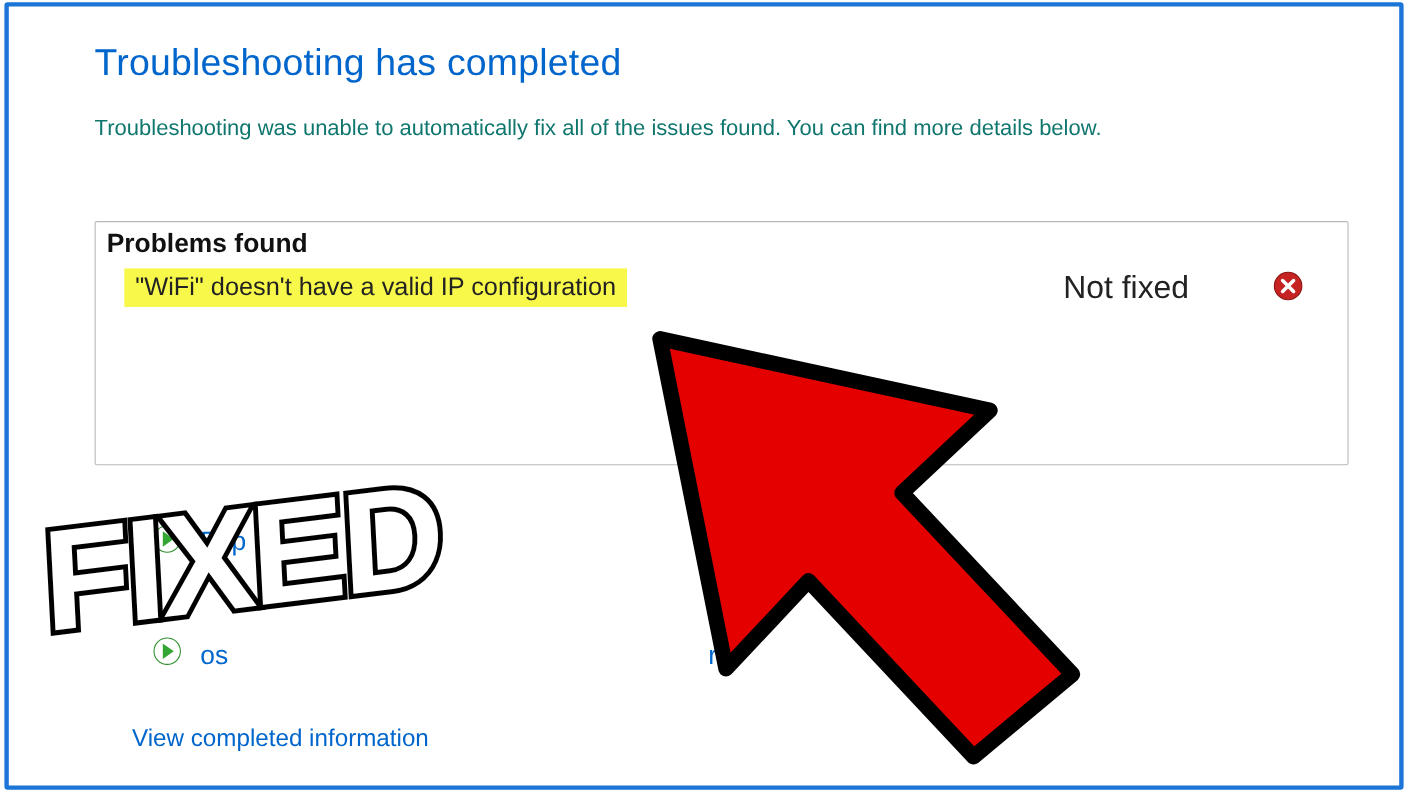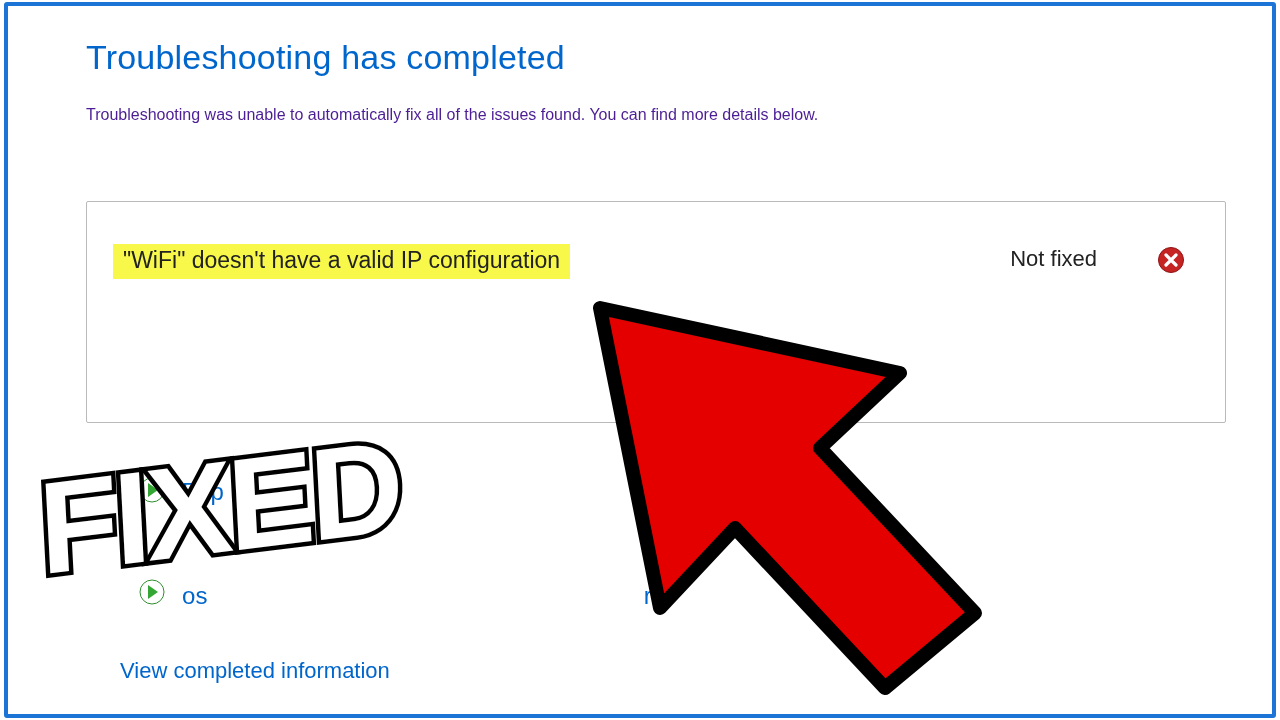--- a/index.html
+++ b/index.html
@@ -44,22 +44,22 @@
   h1.heading {
     margin: 22px 0 0 44px;
     font-size: 34px;
     font-weight: 400;
     color: #0066cc;
     letter-spacing: 0.2px;
   }
 
   .subtext {
     margin: 28px 0 0 44px;
-    font-size: 16px;
-    color: #4c1d95;
+    font-size: 20px;
+    color: #0f766e;
     line-height: 1.25;
     max-width: 1120px;
   }
 
   
   .problems-box {
     position: absolute;
     left: 44px;
     right: 12px;
     top: 185px;
@@ -89,23 +89,23 @@
     left: 2px;
     top: 0;
     padding: 3px 10px 5px 10px;
     background: #f7f84a;
     font-size: 23px;
     color: #222;
     white-space: nowrap;
   }
   .problem-status {
     position: absolute;
-    right: 104px;
+    right: 120px;
     top: 2px;
-    font-size: 22px;
+    font-size: 29px;
     color: #222;
     white-space: nowrap;
   }
   .problem-icon {
     position: absolute;
     right: 16px;
     top: 2px;
   }
 
   .option-row {
@@ -163,20 +163,21 @@
 
 <div class="stage">
   <div class="outer-frame">
     <div class="inner">
 
       <h1 class="heading">Troubleshooting has completed</h1>
 
       <div class="subtext">Troubleshooting was unable to automatically fix all of the issues found. You can find more details below.</div>
 
       <div class="problems-box">
+        <div class="problems-header">Problems found</div>
         <div class="problem-row">
           <span class="problem-desc">"WiFi" doesn't have a valid IP configuration</span>
           <span class="problem-status">Not fixed</span>
           <span class="problem-icon">
             <svg width="28" height="28" viewBox="0 0 28 28">
               <circle cx="14" cy="14" r="12.5" fill="#c62323" stroke="#8e1414" stroke-width="1"></circle>
               <path d="M9 9 L19 19 M19 9 L9 19" stroke="#fff" stroke-width="3.2" stroke-linecap="round"></path>
             </svg>
           </span>
         </div>

